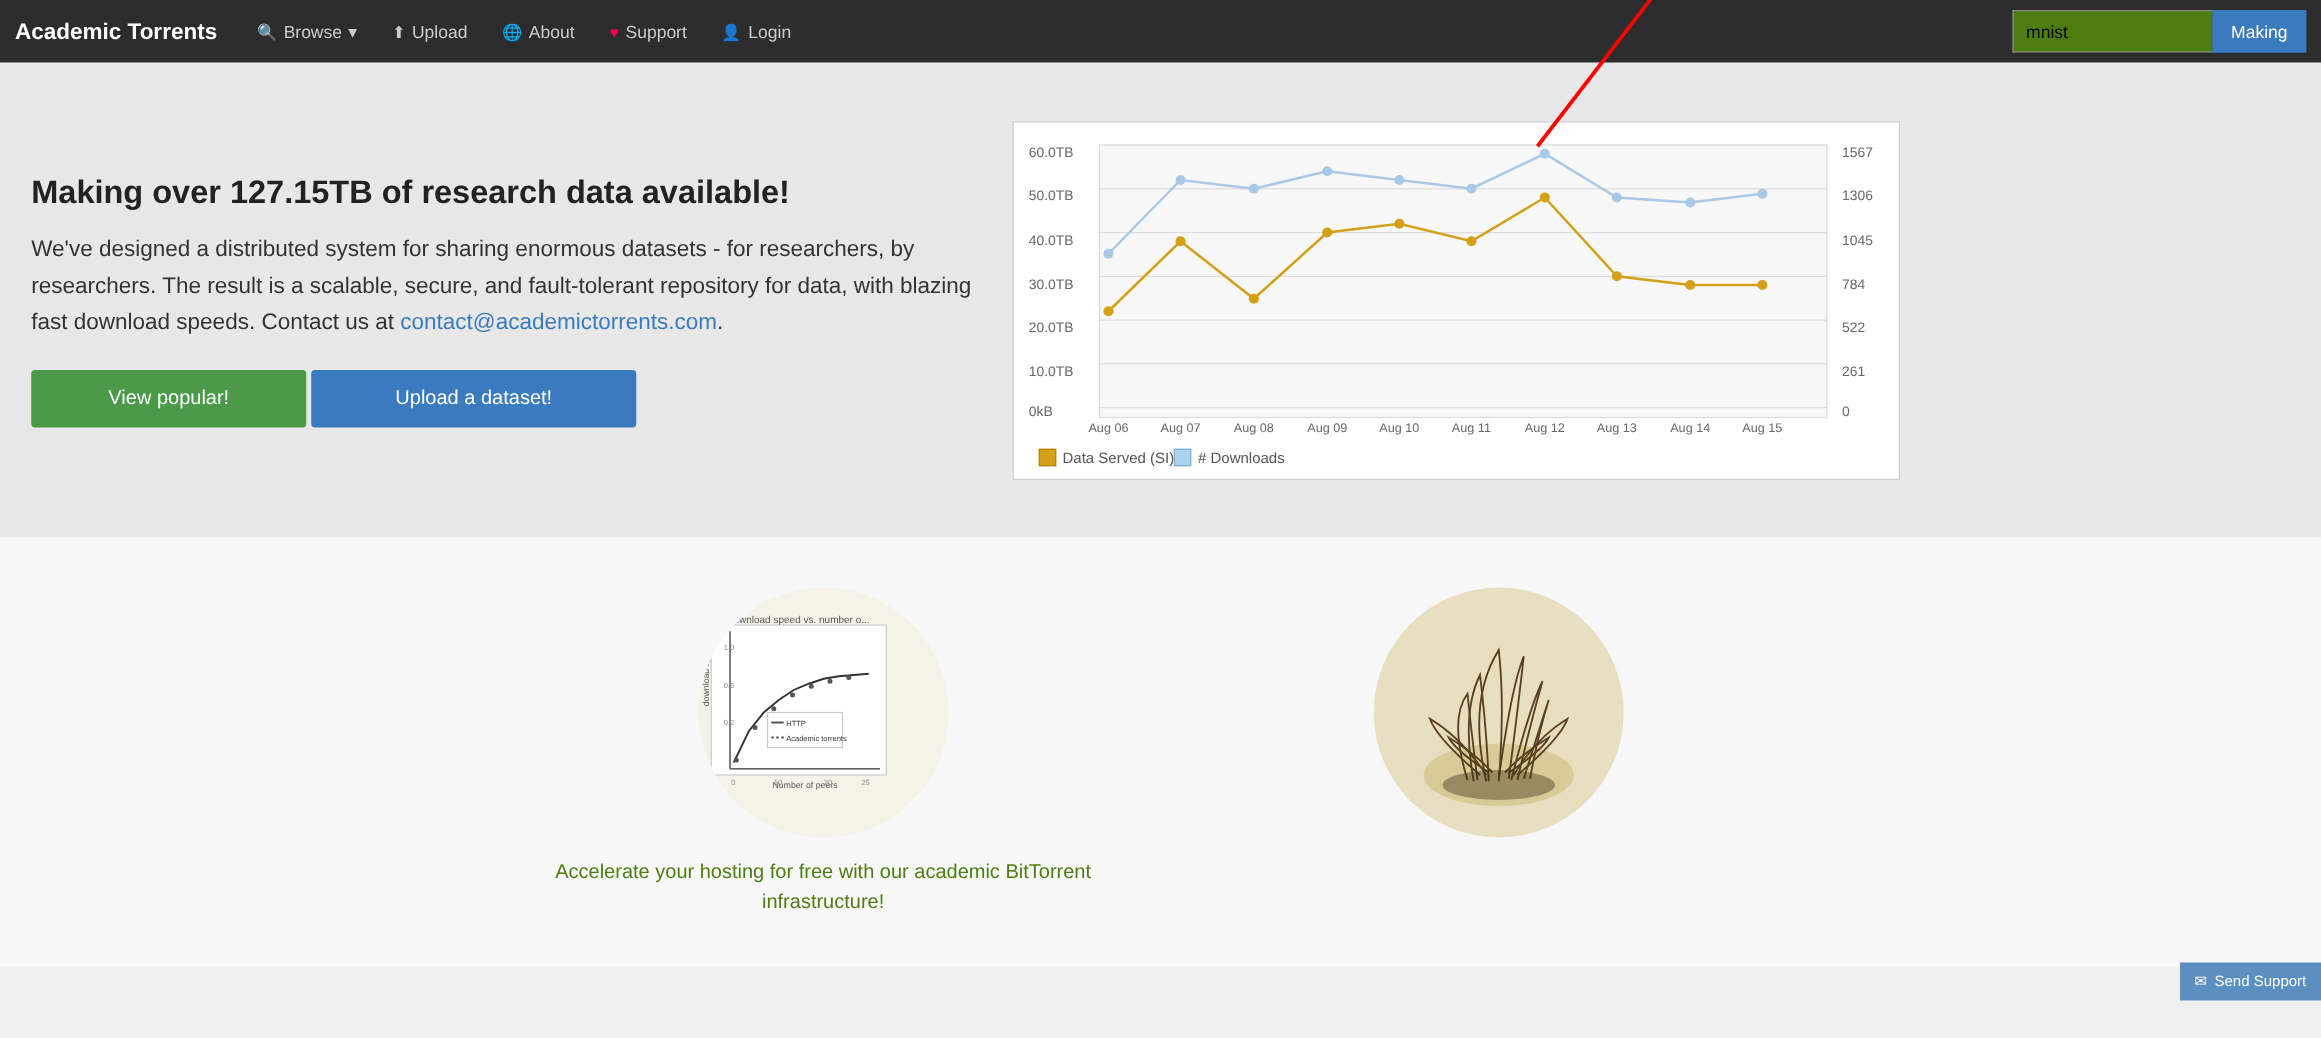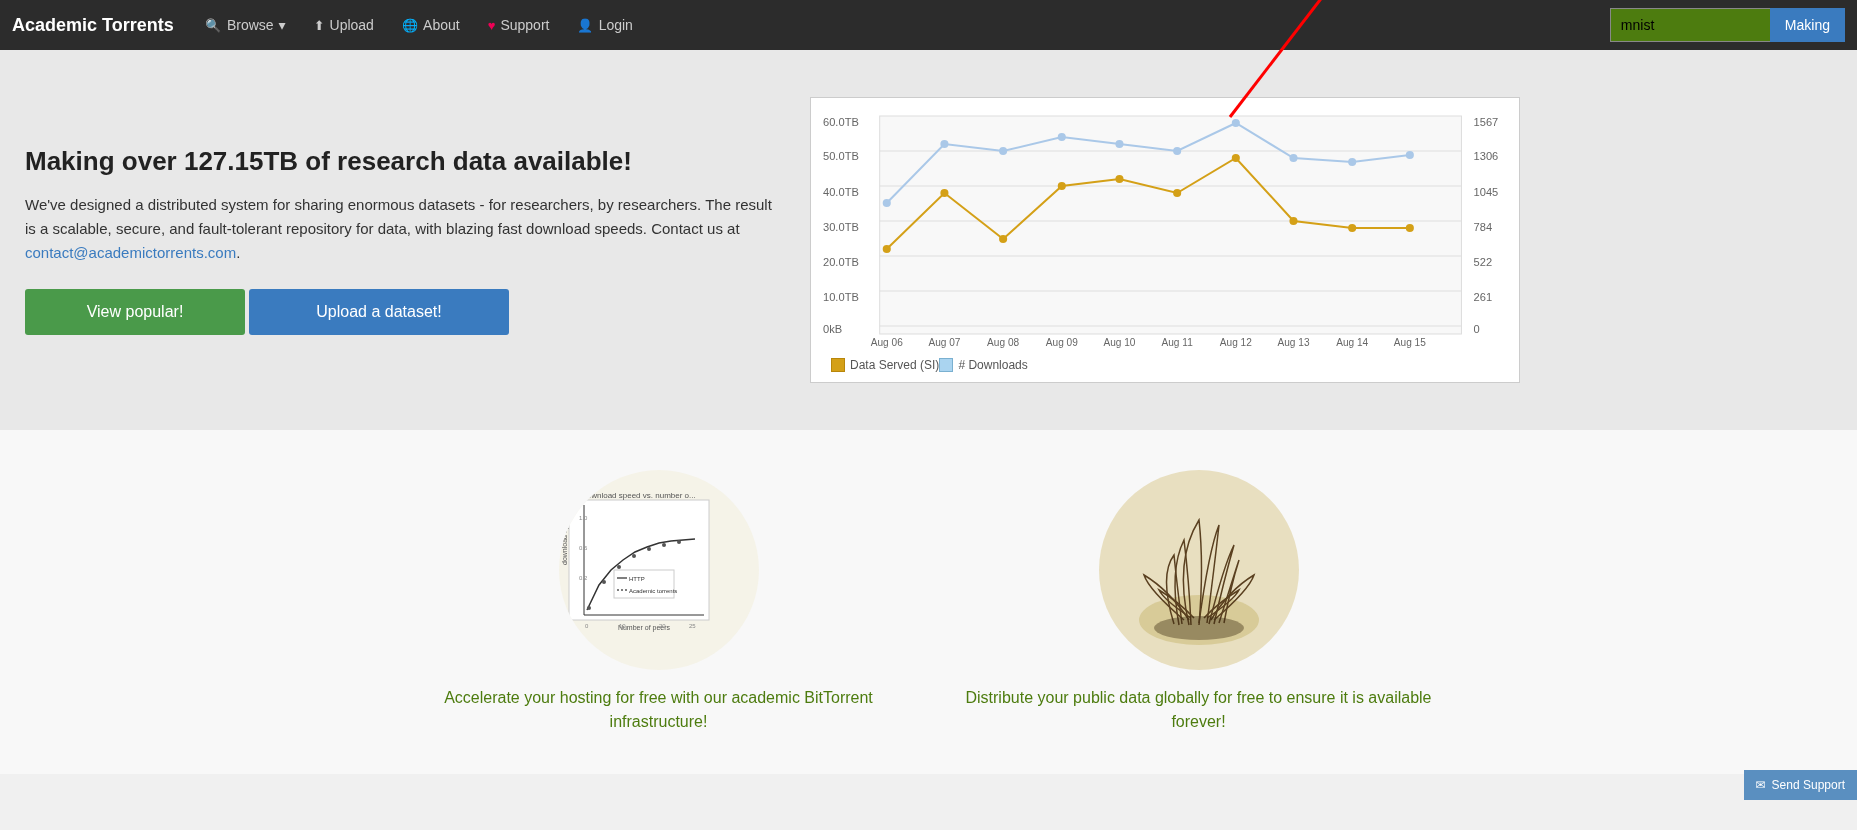--- a/index.html
+++ b/index.html
@@ -81,21 +81,21 @@
       max-width: 760px;
       padding-left: 5px;
     }
     .hero-title {
       font-size: 26px;
       font-weight: bold;
       color: #222;
       margin-bottom: 16px;
     }
     .hero-desc {
-      font-size: 15px;
+      font-size: 18px;
       color: #333;
       line-height: 1.6;
       margin-bottom: 24px;
     }
     .hero-desc a {
       color: #3a7bbf;
       text-decoration: none;
     }
     .hero-buttons {
       display: flex;
@@ -399,20 +399,19 @@
 
           <path d="M65,130 Q30,100 25,85 Q50,100 70,130"></path>
           <path d="M95,130 Q130,100 135,85 Q110,100 92,130"></path>
           <path d="M72,128 Q45,110 40,100 Q60,112 75,128"></path>
           <path d="M88,128 Q115,110 120,100 Q100,112 85,128"></path>
         </g>
 
         <ellipse cx="80" cy="138" rx="45" ry="12" fill="#3a2810" opacity="0.4"></ellipse>
       </svg>
     </div>
-    <p class="feature-title">Distribute your public data globally for free to ensure it is available forever!</p>
   </div>
 </div>
 
 <div class="feedback-btn">
   <span>✉</span>
   <span>Send Support</span>
 </div>
 
 </body></html>

